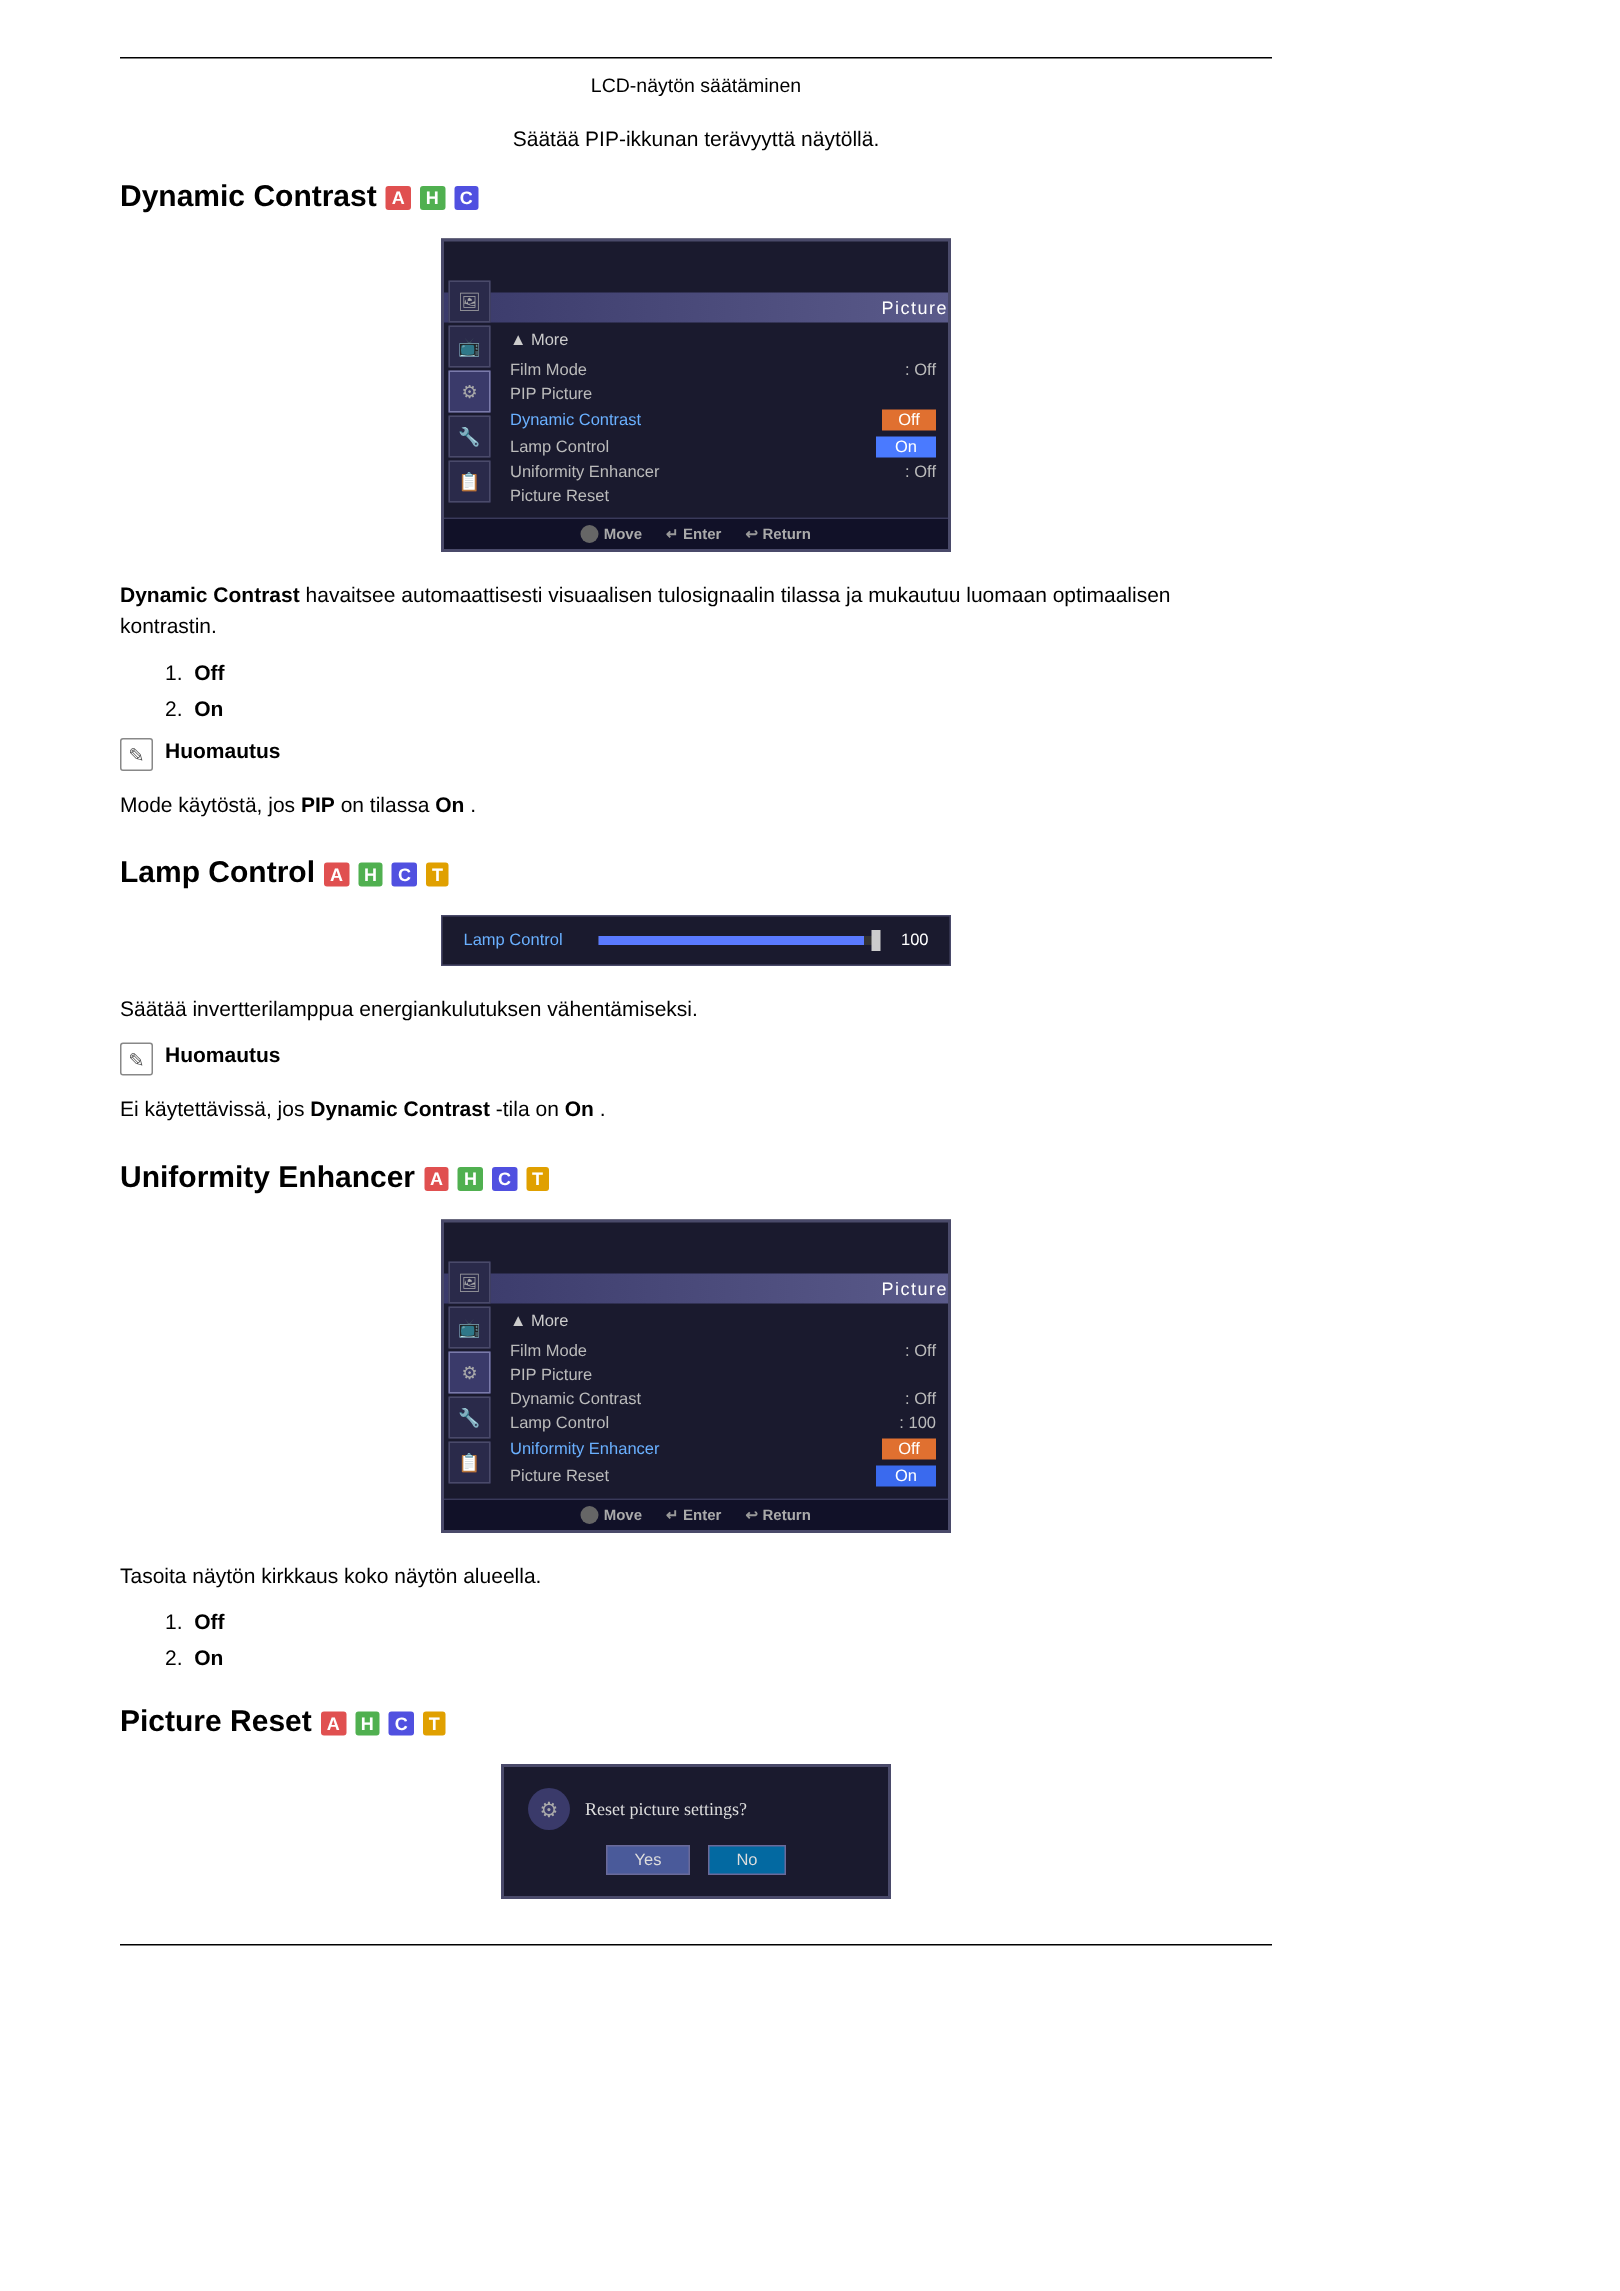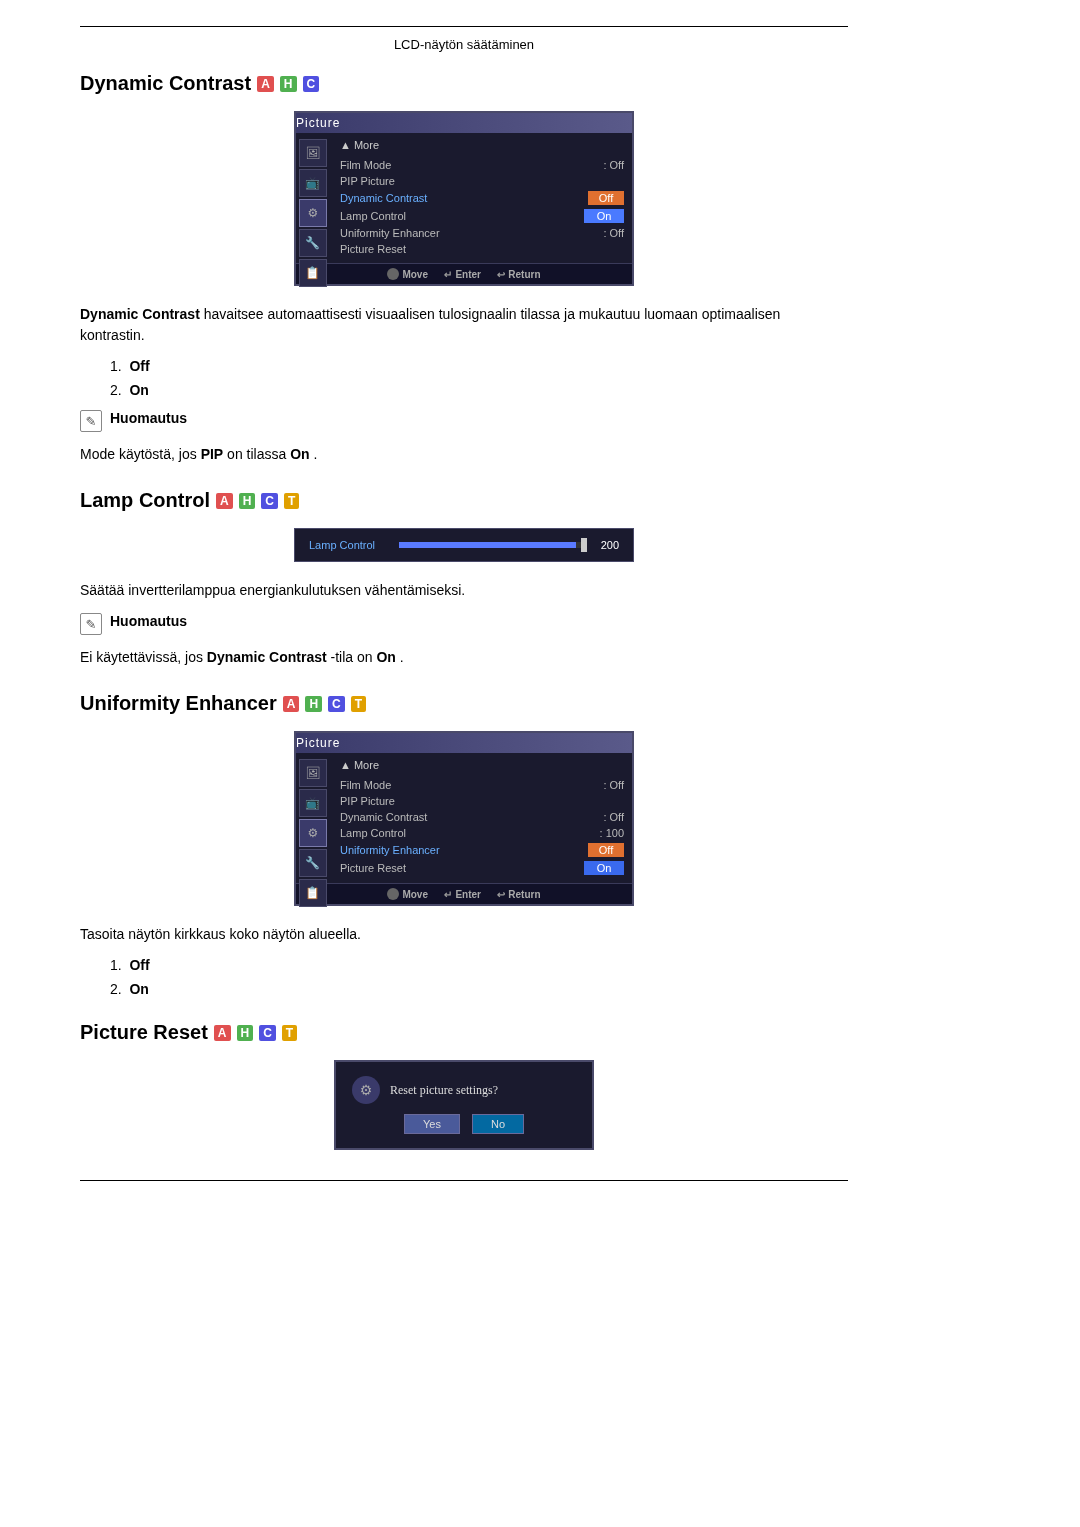--- a/index.html
+++ b/index.html
@@ -7,21 +7,21 @@
       font-family: Arial, sans-serif;
       font-size: 14px;
       background: #fff;
       color: #000;
       width: 1080px;
       min-height: 1527px;
       padding: 0;
     }
     .page-container {
       width: 928px;
-      padding: 26px 80px;
+      padding: 38px 80px;
     }
     .top-border {
       border-top: 1px solid #000;
       padding-top: 10px;
       text-align: center;
       font-size: 13px;
       margin-bottom: 20px;
     }
     .bottom-border {
       border-bottom: 1px solid #000;
@@ -63,24 +63,25 @@
     .menu-box {
       background: #1a1a2e;
       border: 2px solid #4a4a6a;
       width: 340px;
       padding: 0;
       position: relative;
     }
     .menu-title-bar {
       background: linear-gradient(to right, #3a3a6a, #5a5a8a);
       color: #fff;
-      text-align: left;
+      text-align: right;
       font-size: 12px;
       padding: 3px 0;
       letter-spacing: 1px;
+      margin-top: 34px;
     }
     .menu-sidebar {
       position: absolute;
       left: 0;
       top: 22px;
       width: 34px;
       display: flex;
       flex-direction: column;
       gap: 2px;
       padding: 4px 3px;
@@ -301,20 +302,21 @@
   </style>
 </head>
 <body>
 
 <div class="page-container">
 
   <div class="top-border">
     <span>LCD-näytön säätäminen</span>
   </div>
 
+  <div class="intro-text">Säätää PIP-ikkunan terävyyttä näytöllä.</div>
 
   <div class="section-heading">
     <span>Dynamic Contrast</span>
     <span class="badge badge-a">A</span>
     <span class="badge badge-h">H</span>
     <span class="badge badge-c">C</span>
   </div>
 
   <div class="menu-container">
     <div class="menu-box">
@@ -409,21 +411,21 @@
     <span class="badge badge-t">T</span>
   </div>
 
   <div class="lamp-control-container">
     <div class="lamp-box">
       <span class="lamp-label">Lamp Control</span>
       <div class="lamp-slider-track">
         <div class="lamp-slider-fill"></div>
         <div class="lamp-slider-thumb"></div>
       </div>
-      <span class="lamp-value">200</span>
+      <span class="lamp-value">100</span>
     </div>
   </div>
 
   <div class="body-text">Säätää invertterilamppua energiankulutuksen vähentämiseksi.</div>
 
   <div class="note-box">
     <div class="note-icon">✎</div>
     <div>
       <span class="note-title">Huomautus</span>
     </div>

